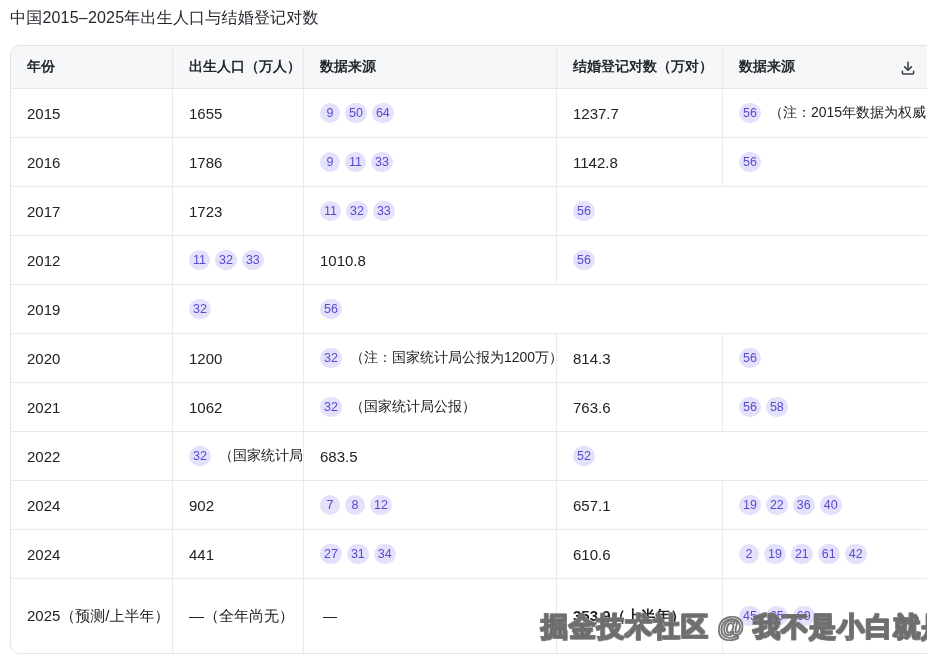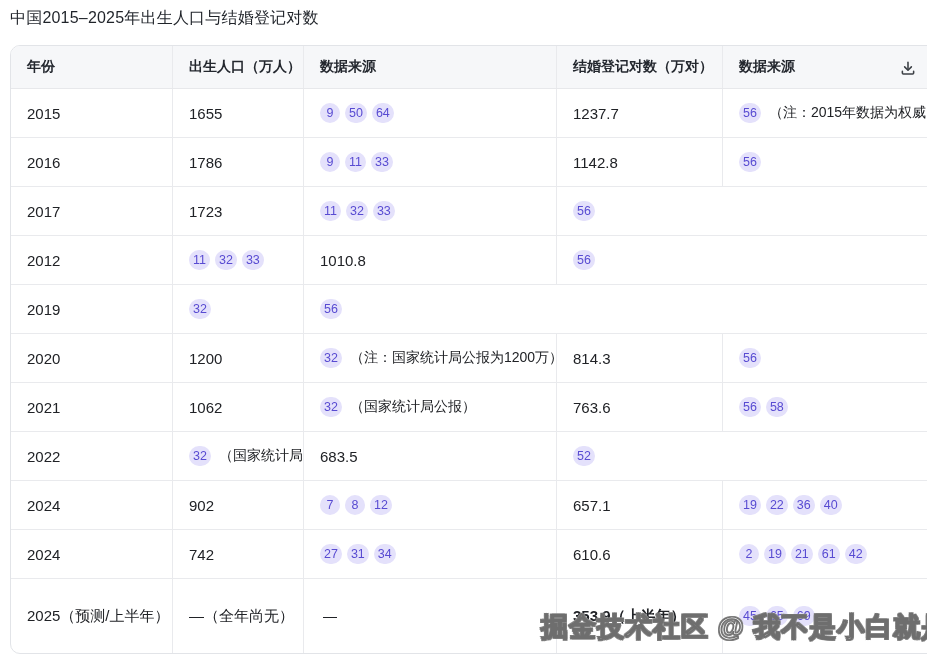--- a/index.html
+++ b/index.html
@@ -252,21 +252,21 @@
     <div class="cell">
           <span class="marriage-badges"><span class="badge">19</span><span class="badge">22</span><span class="badge">36</span><span class="badge">40</span></span>
           <span class="note marriage-note"></span>
         </div>
   </div>
       <div class="grid-row data-row">
     <div class="cell">
           <span class="year-text">2024</span>
         </div>
     <div class="cell">
-          <span class="births-text">742</span>
+          <span class="births-text">441</span>
         </div>
     <div class="cell">
           <span class="birth-badges"><span class="badge">27</span><span class="badge">31</span><span class="badge">34</span></span>
           <span class="note birth-note"></span>
         </div>
     <div class="cell">
           <span class="marriages-text">610.6</span>
         </div>
     <div class="cell">
           <span class="marriage-badges"><span class="badge">2</span><span class="badge">19</span><span class="badge">21</span><span class="badge">61</span><span class="badge">42</span></span>

